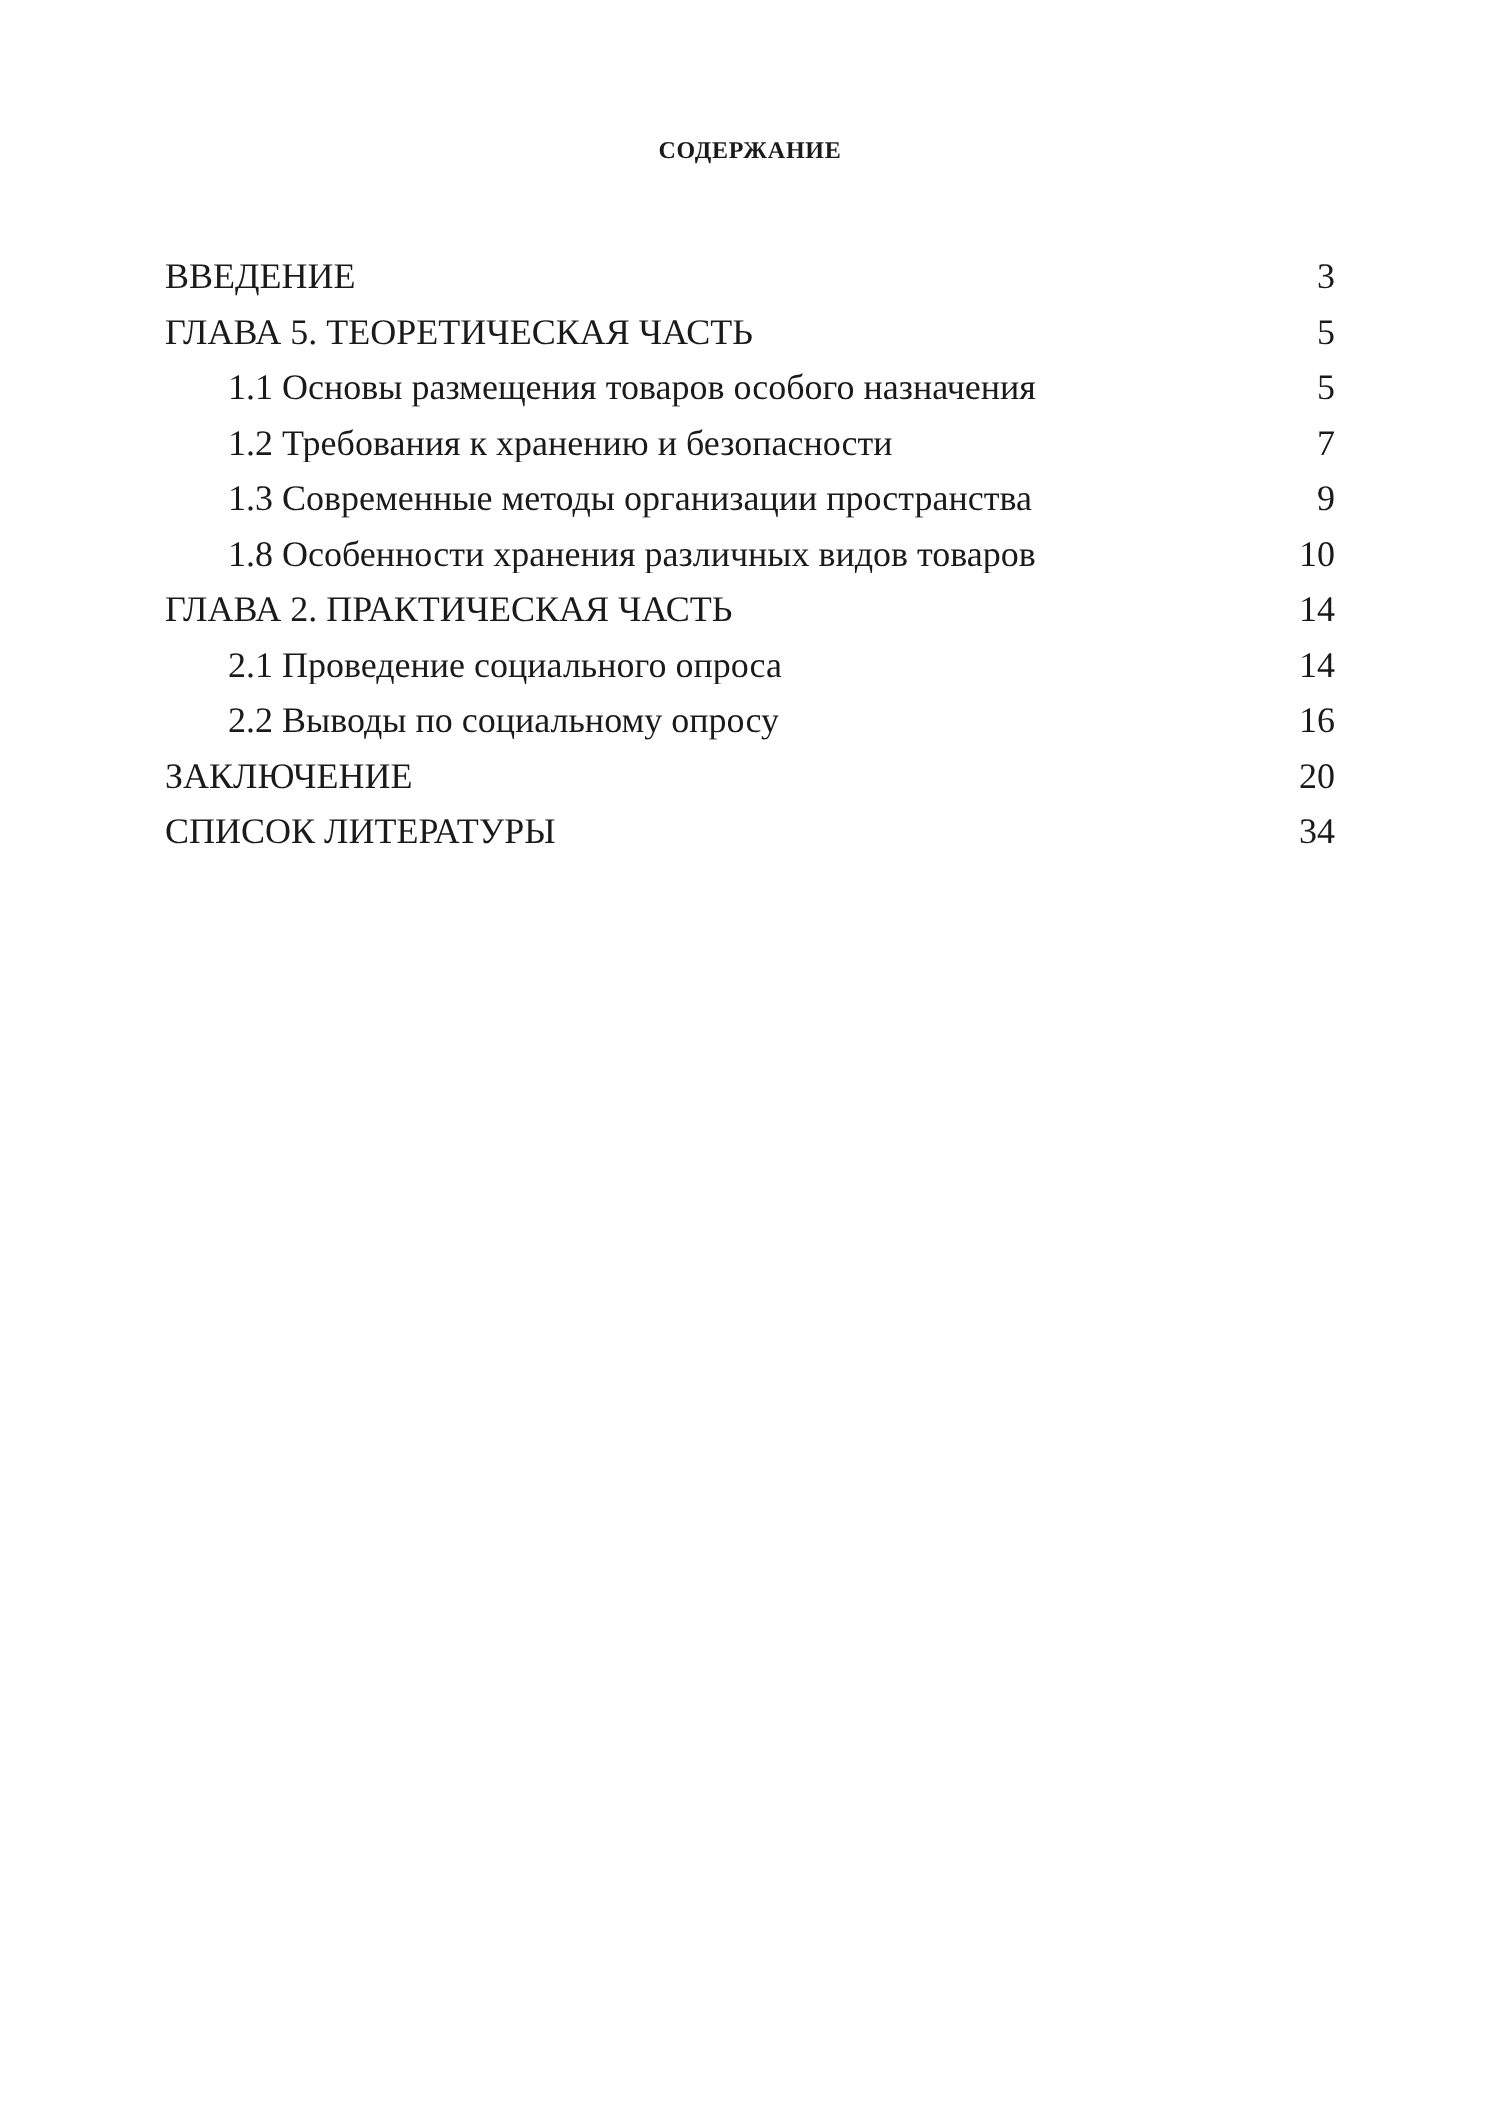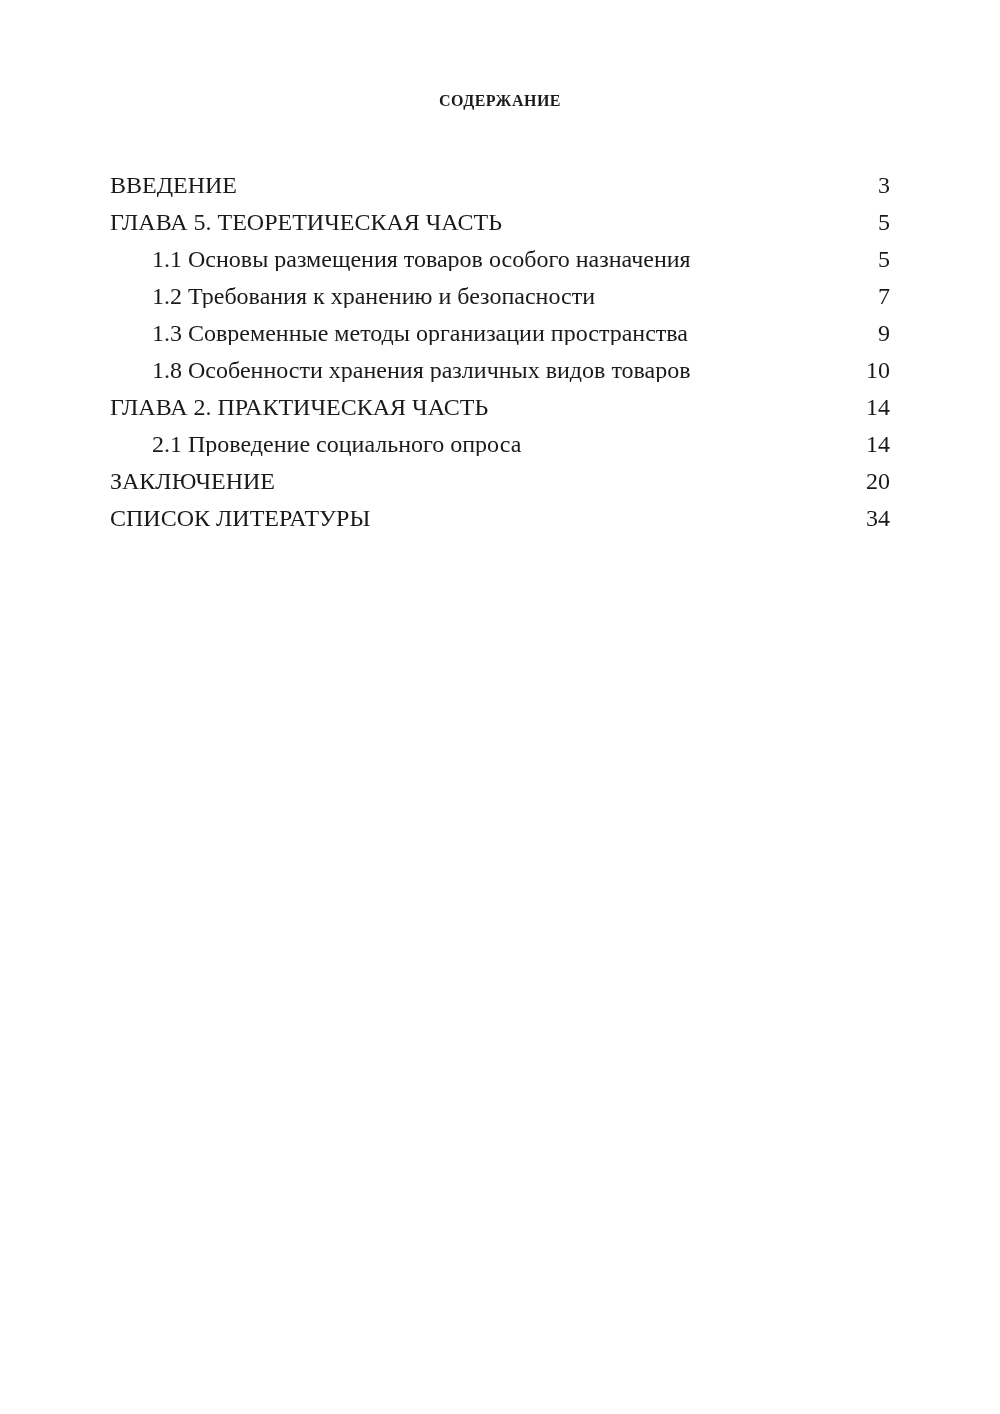--- a/index.html
+++ b/index.html
@@ -100,20 +100,24 @@
     <div class="toc-row level-1">
       <span class="label">ГЛАВА 2. ПРАКТИЧЕСКАЯ ЧАСТЬ</span>
       <span class="page-num">14</span>
     </div>
 
     <div class="toc-row level-2">
       <span class="label">2.1 Проведение социального опроса</span>
       <span class="page-num">14</span>
     </div>
 
+    <div class="toc-row level-2">
+      <span class="label">2.2 Выводы по социальному опросу</span>
+      <span class="page-num">16</span>
+    </div>
 
     <div class="toc-row level-1">
       <span class="label">ЗАКЛЮЧЕНИЕ</span>
       <span class="page-num">20</span>
     </div>
 
     <div class="toc-row level-1">
       <span class="label">СПИСОК ЛИТЕРАТУРЫ</span>
       <span class="page-num">34</span>
     </div>

